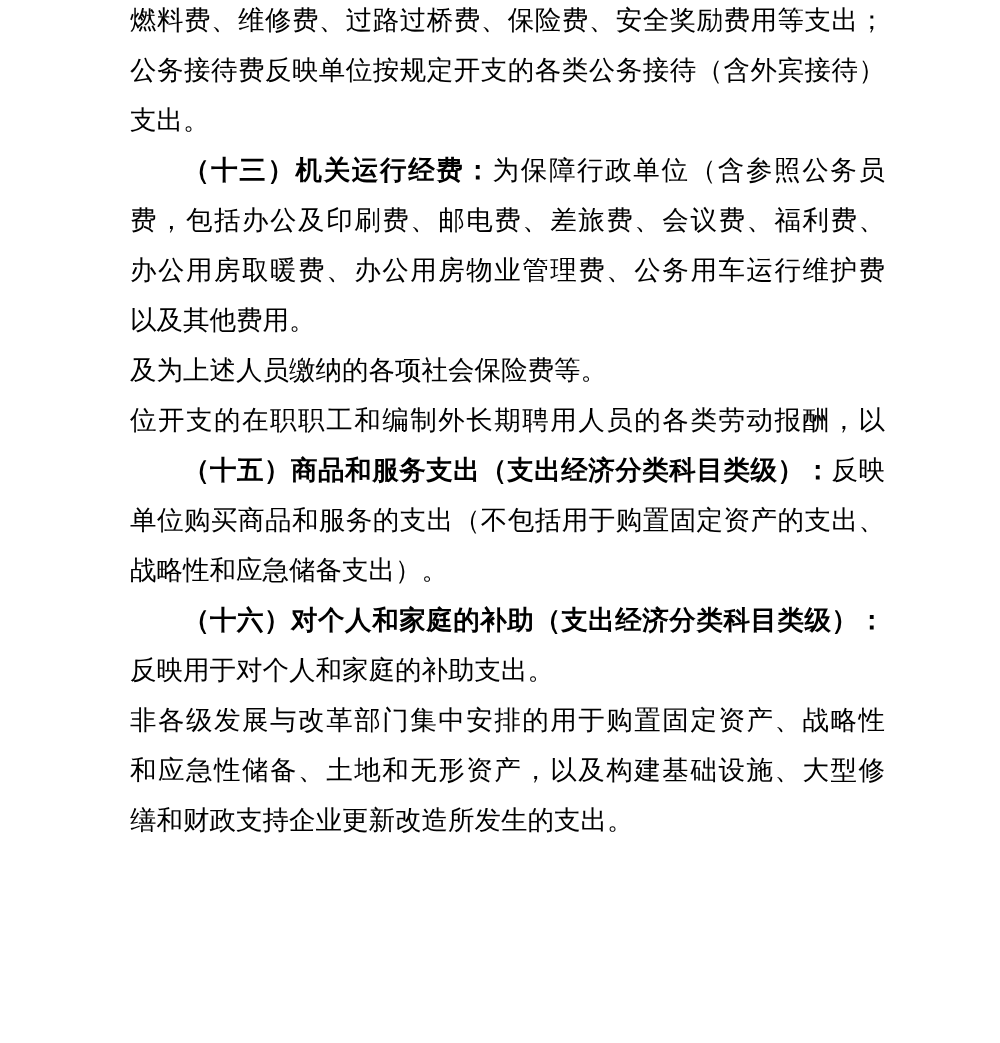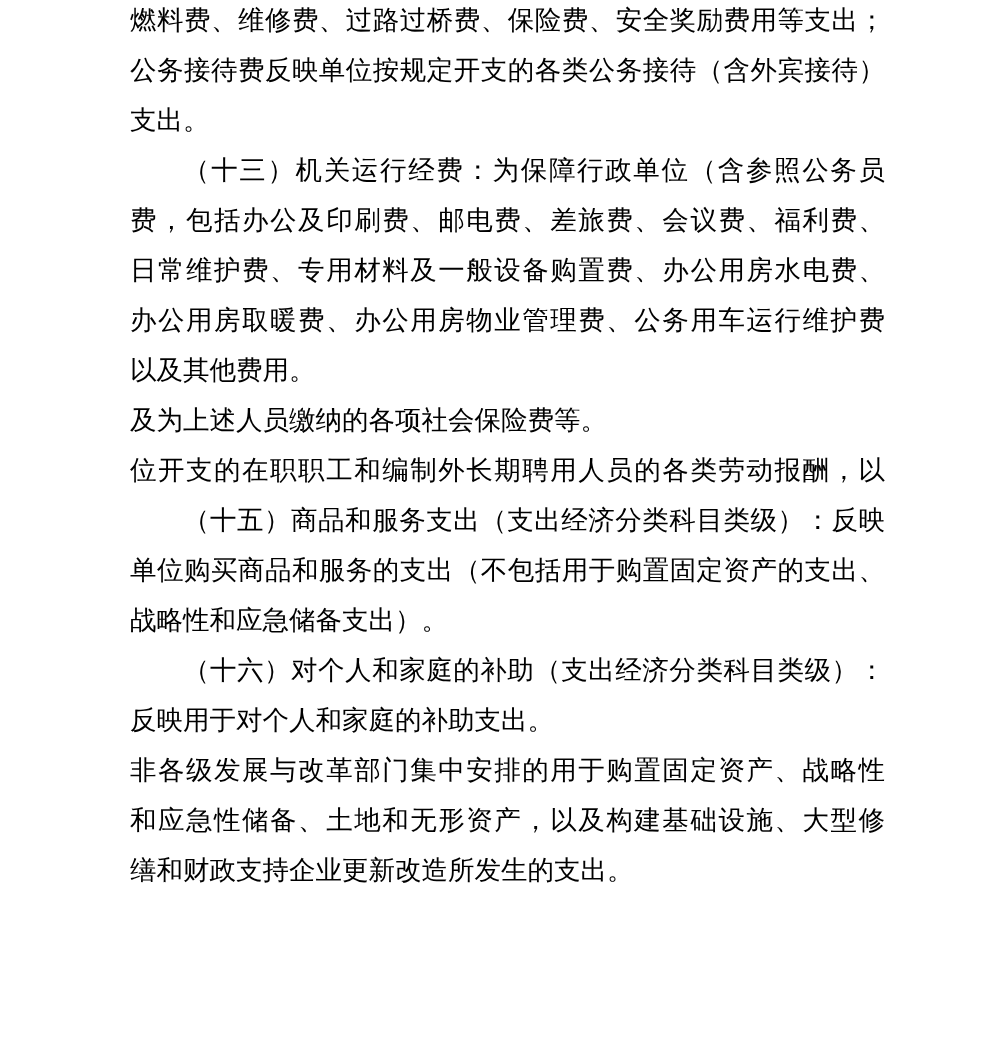--- a/index.html
+++ b/index.html
@@ -37,34 +37,33 @@
     text-align-last: justify;
     -moz-text-align-last: justify;
   }
   .line.indent {
     text-indent: 53px;
   }
   .seg {
     font-weight: 400;
   }
   .seg.bold {
-    font-weight: 400;
+    font-weight: 700;
   }
 </style>
 </head>
 <body>
 
 <div class="page" style="background: rgb(255, 255, 255);">
   <div class="text-block" style="color: rgb(0, 0, 0);">
       <div class="line fill"><span class="seg">燃料费、维修费、过路过桥费、保险费、安全奖励费用等支出；</span></div>
       <div class="line fill"><span class="seg">公务接待费反映单位按规定开支的各类公务接待（含外宾接待）</span></div>
       <div class="line"><span class="seg">支出。</span></div>
       <div class="line indent fill"><span class="seg bold">（十三）机关运行经费：</span><span class="seg">为保障行政单位（含参照公务员</span></div>
       <div class="line fill"><span class="seg">费，包括办公及印刷费、邮电费、差旅费、会议费、福利费、</span></div>
-      <div class="line fill"><span class="seg">日常维护费、专用材料及一般设备购置费、办公用房水电费、</span></div>
       <div class="line fill"><span class="seg">办公用房取暖费、办公用房物业管理费、公务用车运行维护费</span></div>
       <div class="line"><span class="seg">以及其他费用。</span></div>
       <div class="line"><span class="seg">及为上述人员缴纳的各项社会保险费等。</span></div>
       <div class="line fill"><span class="seg">位开支的在职职工和编制外长期聘用人员的各类劳动报酬，以</span></div>
       <div class="line indent fill"><span class="seg bold">（十五）商品和服务支出（支出经济分类科目类级）：</span><span class="seg">反映</span></div>
       <div class="line fill"><span class="seg">单位购买商品和服务的支出（不包括用于购置固定资产的支出、</span></div>
       <div class="line"><span class="seg">战略性和应急储备支出）。</span></div>
       <div class="line indent fill"><span class="seg bold">（十六）对个人和家庭的补助（支出经济分类科目类级）：</span></div>
       <div class="line"><span class="seg">反映用于对个人和家庭的补助支出。</span></div>
       <div class="line fill"><span class="seg">非各级发展与改革部门集中安排的用于购置固定资产、战略性</span></div>

